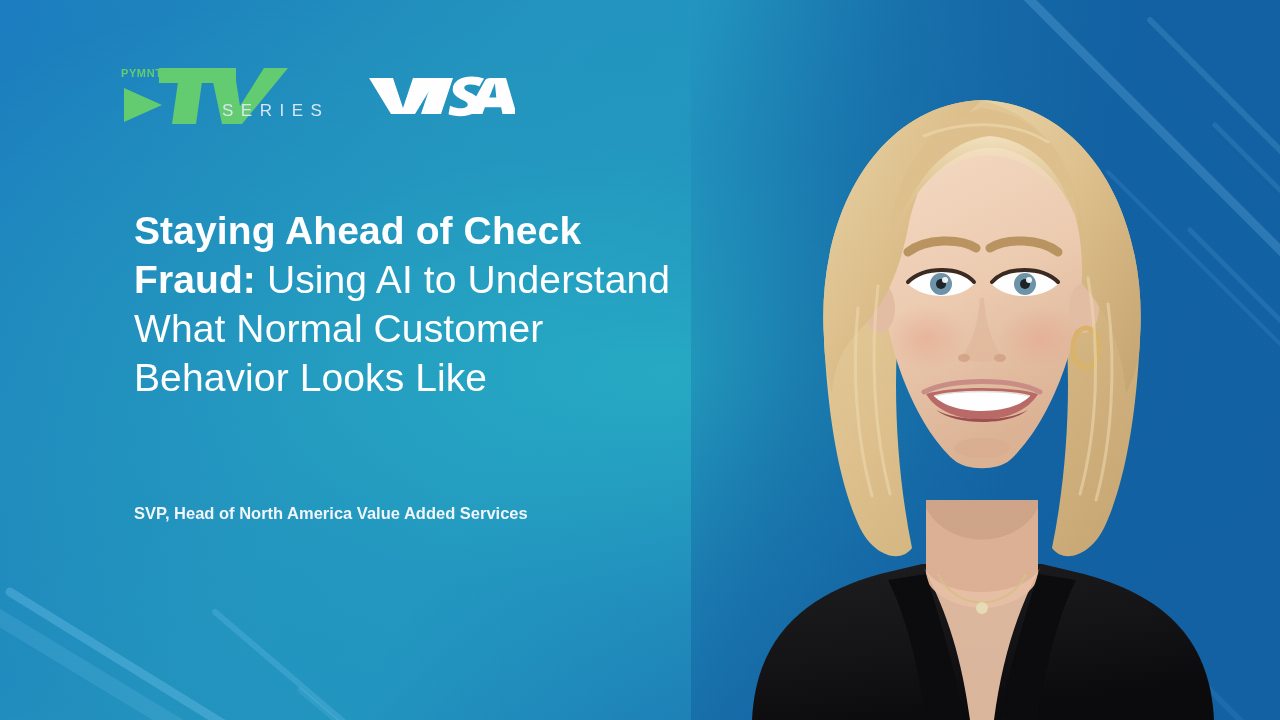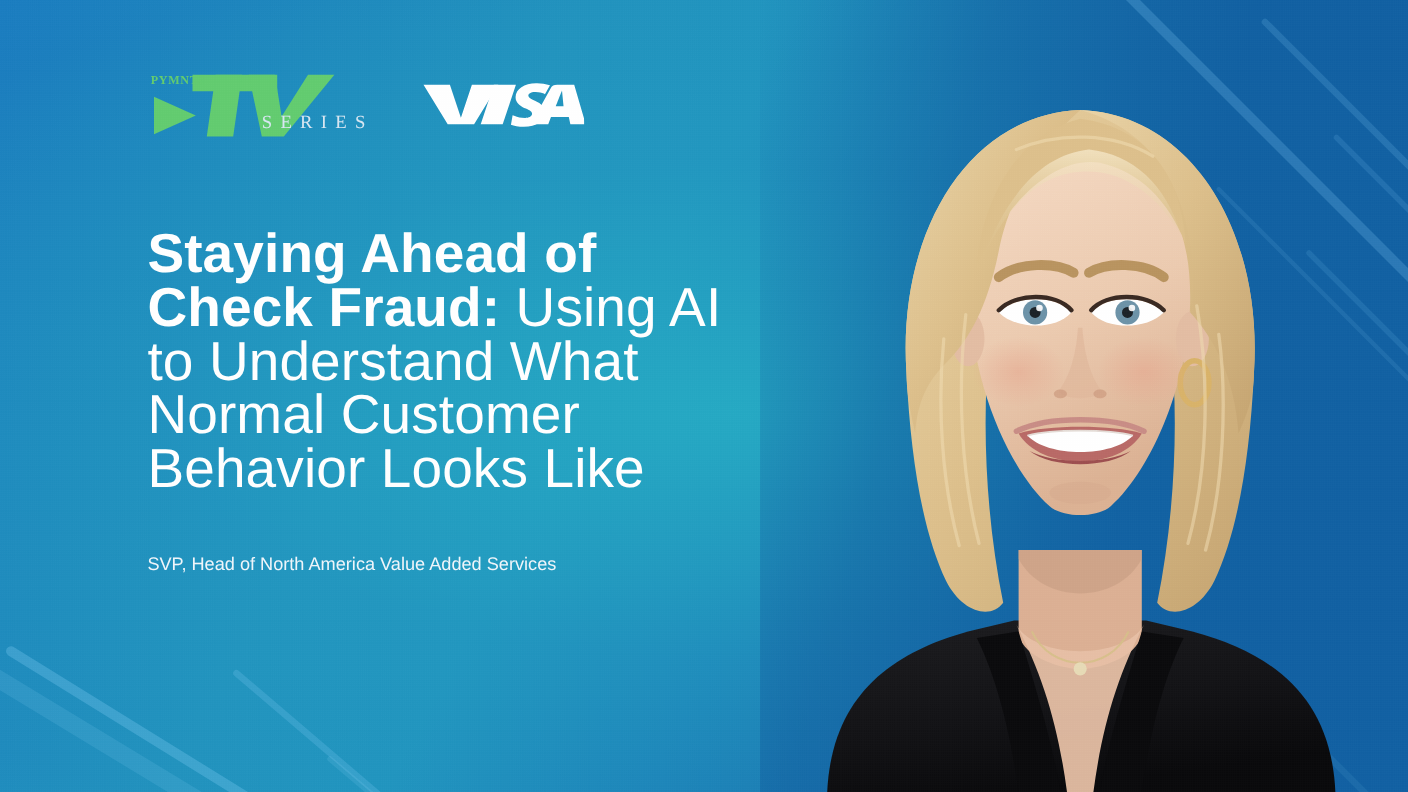--- a/index.html
+++ b/index.html
@@ -32,52 +32,52 @@
   .stripes { position:absolute; inset:0; pointer-events:none; }
 
   
   .right-wash {
     position:absolute; right:0; top:0; width:46%; height:100%;
     background:linear-gradient(105deg, rgba(16,92,156,0) 0%, rgba(17,93,158,0.55) 28%, rgba(17,95,161,0.92) 58%, rgba(18,97,163,1) 100%);
   }
 
   
   .header {
-    position:absolute; left:134px; top:66px;
-    display:flex; align-items:flex-end; gap:5px;font-family:Liberation Serif, serif;
+    position:absolute; left:118px; top:66px;
+    display:flex; align-items:flex-end; gap:5px;
   }
   .pymnts-tv { position:relative; width:218px; height:62px; }
   .pymnts-word {
     position:absolute; left:3px; top:2px;
     font-size:11px; font-weight:700; letter-spacing:0.6px;
     color:#63cc70; line-height:1;
   }
   .series-word {
     position:absolute; left:104px; top:36px;
     font-size:17px; letter-spacing:7.5px; font-weight:400;
     color:#d9e7f2; line-height:1;
   }
   .visa-mark { margin-left:26px; margin-bottom:4px; }
 
   
   .title {
     position:absolute; left:134px; top:206px; width:560px;
-    color:#ffffff; font-size:50px; line-height:49px;
+    color:#ffffff; font-size:39px; line-height:49px;
     font-weight:300; letter-spacing:0.1px;
   }
   .title b { font-weight:700; }
 
   
   .speaker { position:absolute; left:134px; top:502px; width:560px; }
   .speaker-name {
     color:#ffffff; font-weight:700; font-size:31px;
     letter-spacing:0.4px; line-height:38px;
   }
   .speaker-role, .speaker-org {
-    color:#f0f6fb; font-size:16.5px; font-weight:400; line-height:23px;
+    color:#f0f6fb; font-size:16.5px; font-weight:700; line-height:23px;
   }
 
   
   .portrait {
     position:absolute; right:28px; bottom:0; width:540px; height:712px;
     pointer-events:none;
   }
   .portrait svg { width:100%; height:100%; display:block; }
 </style>
 </head>

